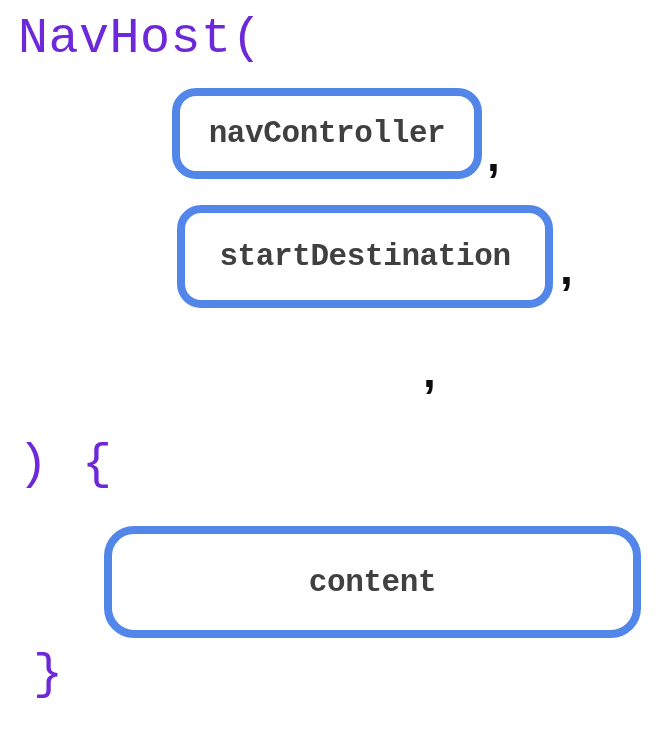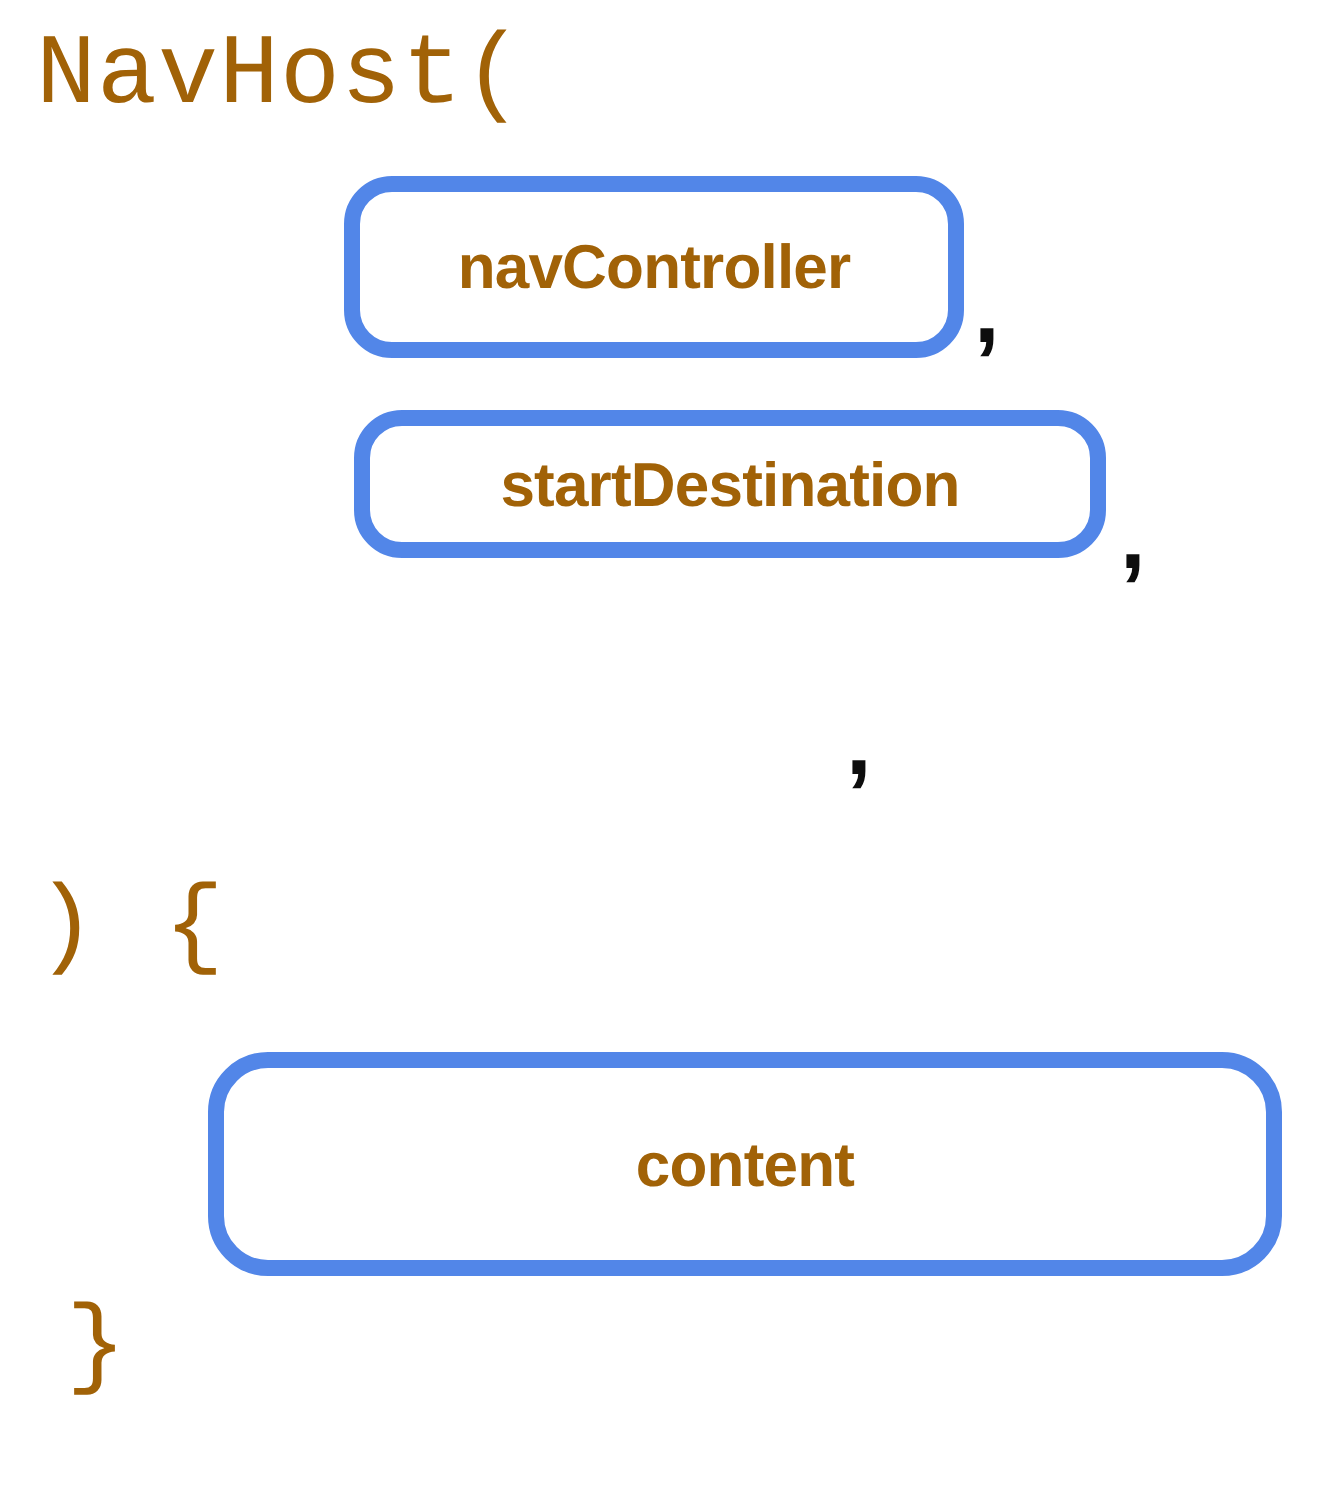--- a/index.html
+++ b/index.html
@@ -16,21 +16,21 @@
     overflow: hidden;
     font-family: "Liberation Sans", sans-serif;
     -webkit-font-smoothing: antialiased;
   }
 
   
   .code-token {
     position: absolute;
     font-family: "Liberation Mono", "DejaVu Sans Mono", monospace;
     font-weight: 400;
-    color: #a16207;
+    color: #6d28d9;
     white-space: pre;
     letter-spacing: 0.5px;
     line-height: 1;
   }
 
   #tok-navhost {
     left: 18px;
     top: 14px;
     font-size: 50px;
   }
@@ -61,41 +61,41 @@
     border-style: solid;
     border-width: 8px;
     border-color: #5286e8;
     border-radius: 24px;
     display: flex;
     align-items: center;
     justify-content: center;
   }
 
   .chip-label {
-    font-family: Liberation Sans, sans-serif;
+    font-family: Liberation Mono, monospace;
     font-weight: 700;
-    color: #a16207;
+    color: #404040;
     font-size: 31px;
     letter-spacing: -0.4px;
     line-height: 1;
     white-space: nowrap;
   }
 
   #chip-navcontroller {
     left: 172px;
     top: 88px;
     width: 310px;
     height: 91px;
   }
 
   #chip-startdestination {
     left: 177px;
     top: 205px;
     width: 376px;
-    height: 74px;
+    height: 103px;
   }
 
   #chip-modifier {
     left: 175px;
     top: 325px;
     width: 238px;
     height: 88px;
   }
 
   #chip-content {

